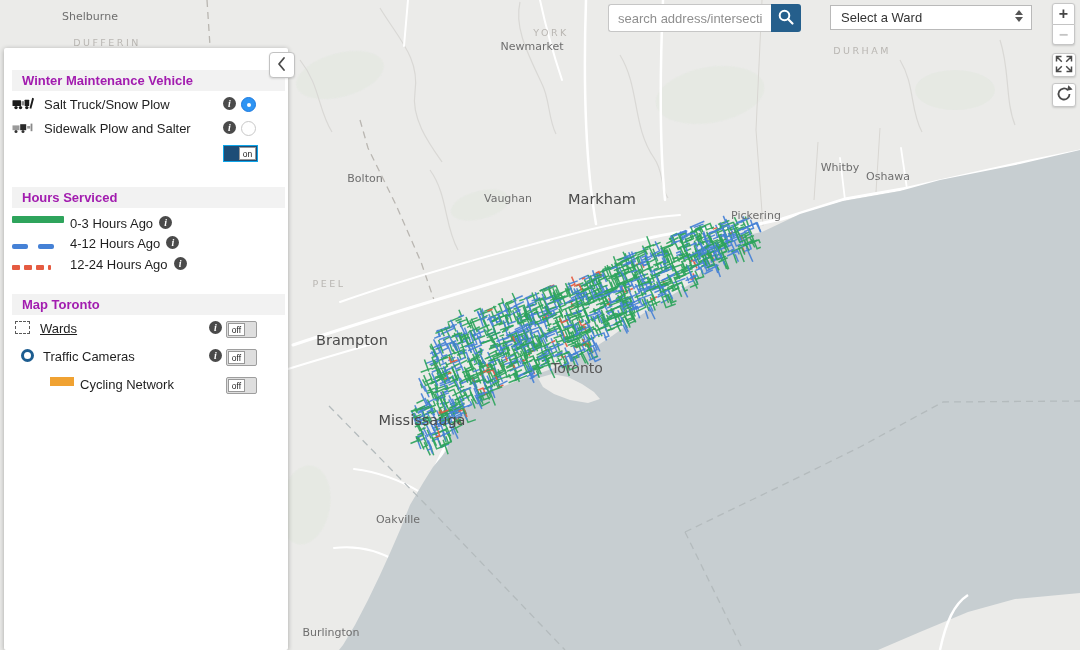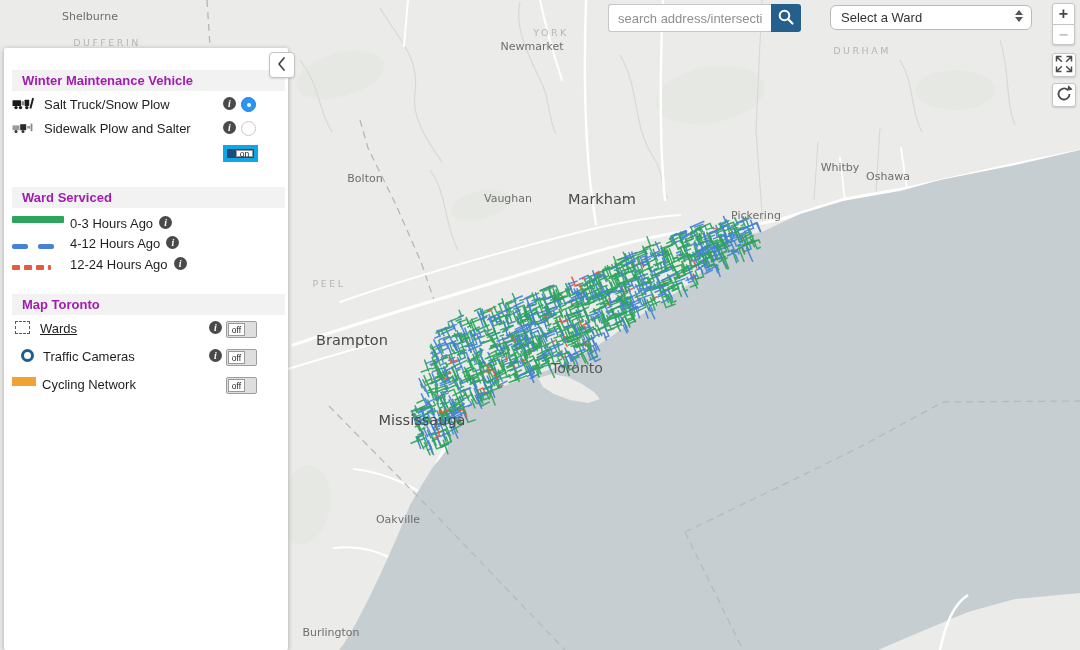--- a/index.html
+++ b/index.html
@@ -15,21 +15,21 @@
   .lbl-toronto{font-family:"DejaVu Sans",sans-serif;font-size:14px;fill:#565656;}
 
   
   .search-group{position:absolute;left:608px;top:4px;height:28px;display:flex;z-index:30;}
   .search-input{width:163px;height:28px;border:1px solid #c6c6c6;border-right:none;
     border-radius:3px 0 0 3px;padding:0 9px;font-size:13px;color:#333;outline:none;background:#fff;}
   .search-input::placeholder{color:#8f8f8f;}
   .search-btn{width:30px;height:28px;border:none;border-radius:0 3px 3px 0;
     display:flex;align-items:center;justify-content:center;cursor:pointer;padding:0;}
   .ward-select{position:absolute;left:830px;top:5px;width:202px;height:25px;background:#fff;
-    border:1px solid #b9b9b9;border-radius:6px;display:flex;align-items:center;
+    border:1px solid #b9b9b9;border-radius:0;display:flex;align-items:center;
     padding:0 22px 0 10px;font-size:13px;color:#333;cursor:pointer;z-index:30;}
   .sel-arrows{position:absolute;right:8px;top:4px;display:flex;flex-direction:column;gap:2px;}
   .sel-arrows i{display:block;width:0;height:0;border-left:4px solid transparent;border-right:4px solid transparent;}
   .sel-arrows .up{border-bottom:5px solid #555;}
   .sel-arrows .dn{border-top:5px solid #555;}
 
   .mapbtn{position:absolute;background:#fff;border:1px solid #c6c6c6;border-radius:3px;
     display:flex;align-items:center;justify-content:center;cursor:pointer;z-index:30;
     box-shadow:0 1px 2px rgba(0,0,0,.15);padding:0;}
   .zoom-in{left:1052px;top:3px;width:23px;height:22px;border-radius:3px 3px 0 0;
@@ -56,21 +56,21 @@
   .abs{position:absolute;}
   .radio{position:absolute;right:26px;width:15px;height:15px;border-radius:50%;cursor:pointer;}
   .radio.sel{border:1px solid #1c7ae0;}
   .radio.sel::after{content:"";position:absolute;left:4.5px;top:4.5px;width:4px;height:4px;border-radius:50%;background:#fff;}
   .radio.unsel{background:#fff;border:1.5px solid #c8c8c8;}
 
   .toggle{position:absolute;display:block;cursor:pointer;}
   .toggle .lab{position:absolute;top:1px;bottom:1px;background:#fff;border:1px solid #999;
     font-size:8.5px;color:#222;display:flex;align-items:center;justify-content:center;
     font-style:normal;width:17px;}
-  .toggle-on{right:24px;width:35px;height:17px;border:4px solid #0ea5e9;}
+  .toggle-on{right:24px;width:35px;height:17px;border:1px solid #0ea5e9;}
   .toggle-on .lab{right:1px;}
   .toggle-off{right:25px;width:31px;height:17px;background:#dedede;border:1px solid #9e9e9e;border-radius:2px;}
   .toggle-off .lab{left:1px;}
 
   .swatch{display:inline-block;height:7px;width:52px;margin-right:6px;border-radius:1px;}
   .dashrow{display:inline-flex;align-items:center;width:52px;margin-right:6px;}
   .dash{display:inline-block;height:5px;border-radius:2px;}
   .dash.long{width:19px;margin-right:10px;}
   .dash.short{width:8px;margin-right:4px;border-radius:1px;}
   .dash.dot{width:3px;border-radius:1px;}
@@ -1796,21 +1796,21 @@
       <span class="radio unsel"></span>
     </div>
 
     <div class="row" style="top:97px;font-size:12.5px;">
       <span class="toggle toggle-on" style="background: rgb(29, 77, 119);">
         <i class="lab">on</i>
       </span>
     </div>
 
     <div class="strip" style="top:139px;">
-      <span>Ward Serviced</span>
+      <span>Hours Serviced</span>
     </div>
 
     <div class="row" style="top:168px;">
       <span class="swatch" style="background: rgb(46, 164, 92);"></span>
       <span>0-3 Hours Ago</span>
       <span class="info-icon leg-info">i</span>
     </div>
 
     <div class="row" style="top:188px;">
       <span class="dashrow">
@@ -1847,21 +1847,21 @@
 
     <div class="row" style="top:301px;">
       <span class="camera-icon" style="border-color: rgb(29, 93, 144);"></span>
       <span>Traffic Cameras</span>
       <span class="info-icon abs" style="right:60px;">i</span>
       <span class="toggle toggle-off">
         <i class="lab">off</i>
       </span>
     </div>
 
-    <div class="row" style="top:329px;">
+    <div class="row" style="top:329px;margin-left:38px;">
       <span class="cycling-icon" style="background: rgb(240, 162, 50);"></span>
       <span>Cycling Network</span>
       <span class="toggle toggle-off">
         <i class="lab">off</i>
       </span>
     </div>
   </div>
 
   <button class="collapse-btn">
     <span>

